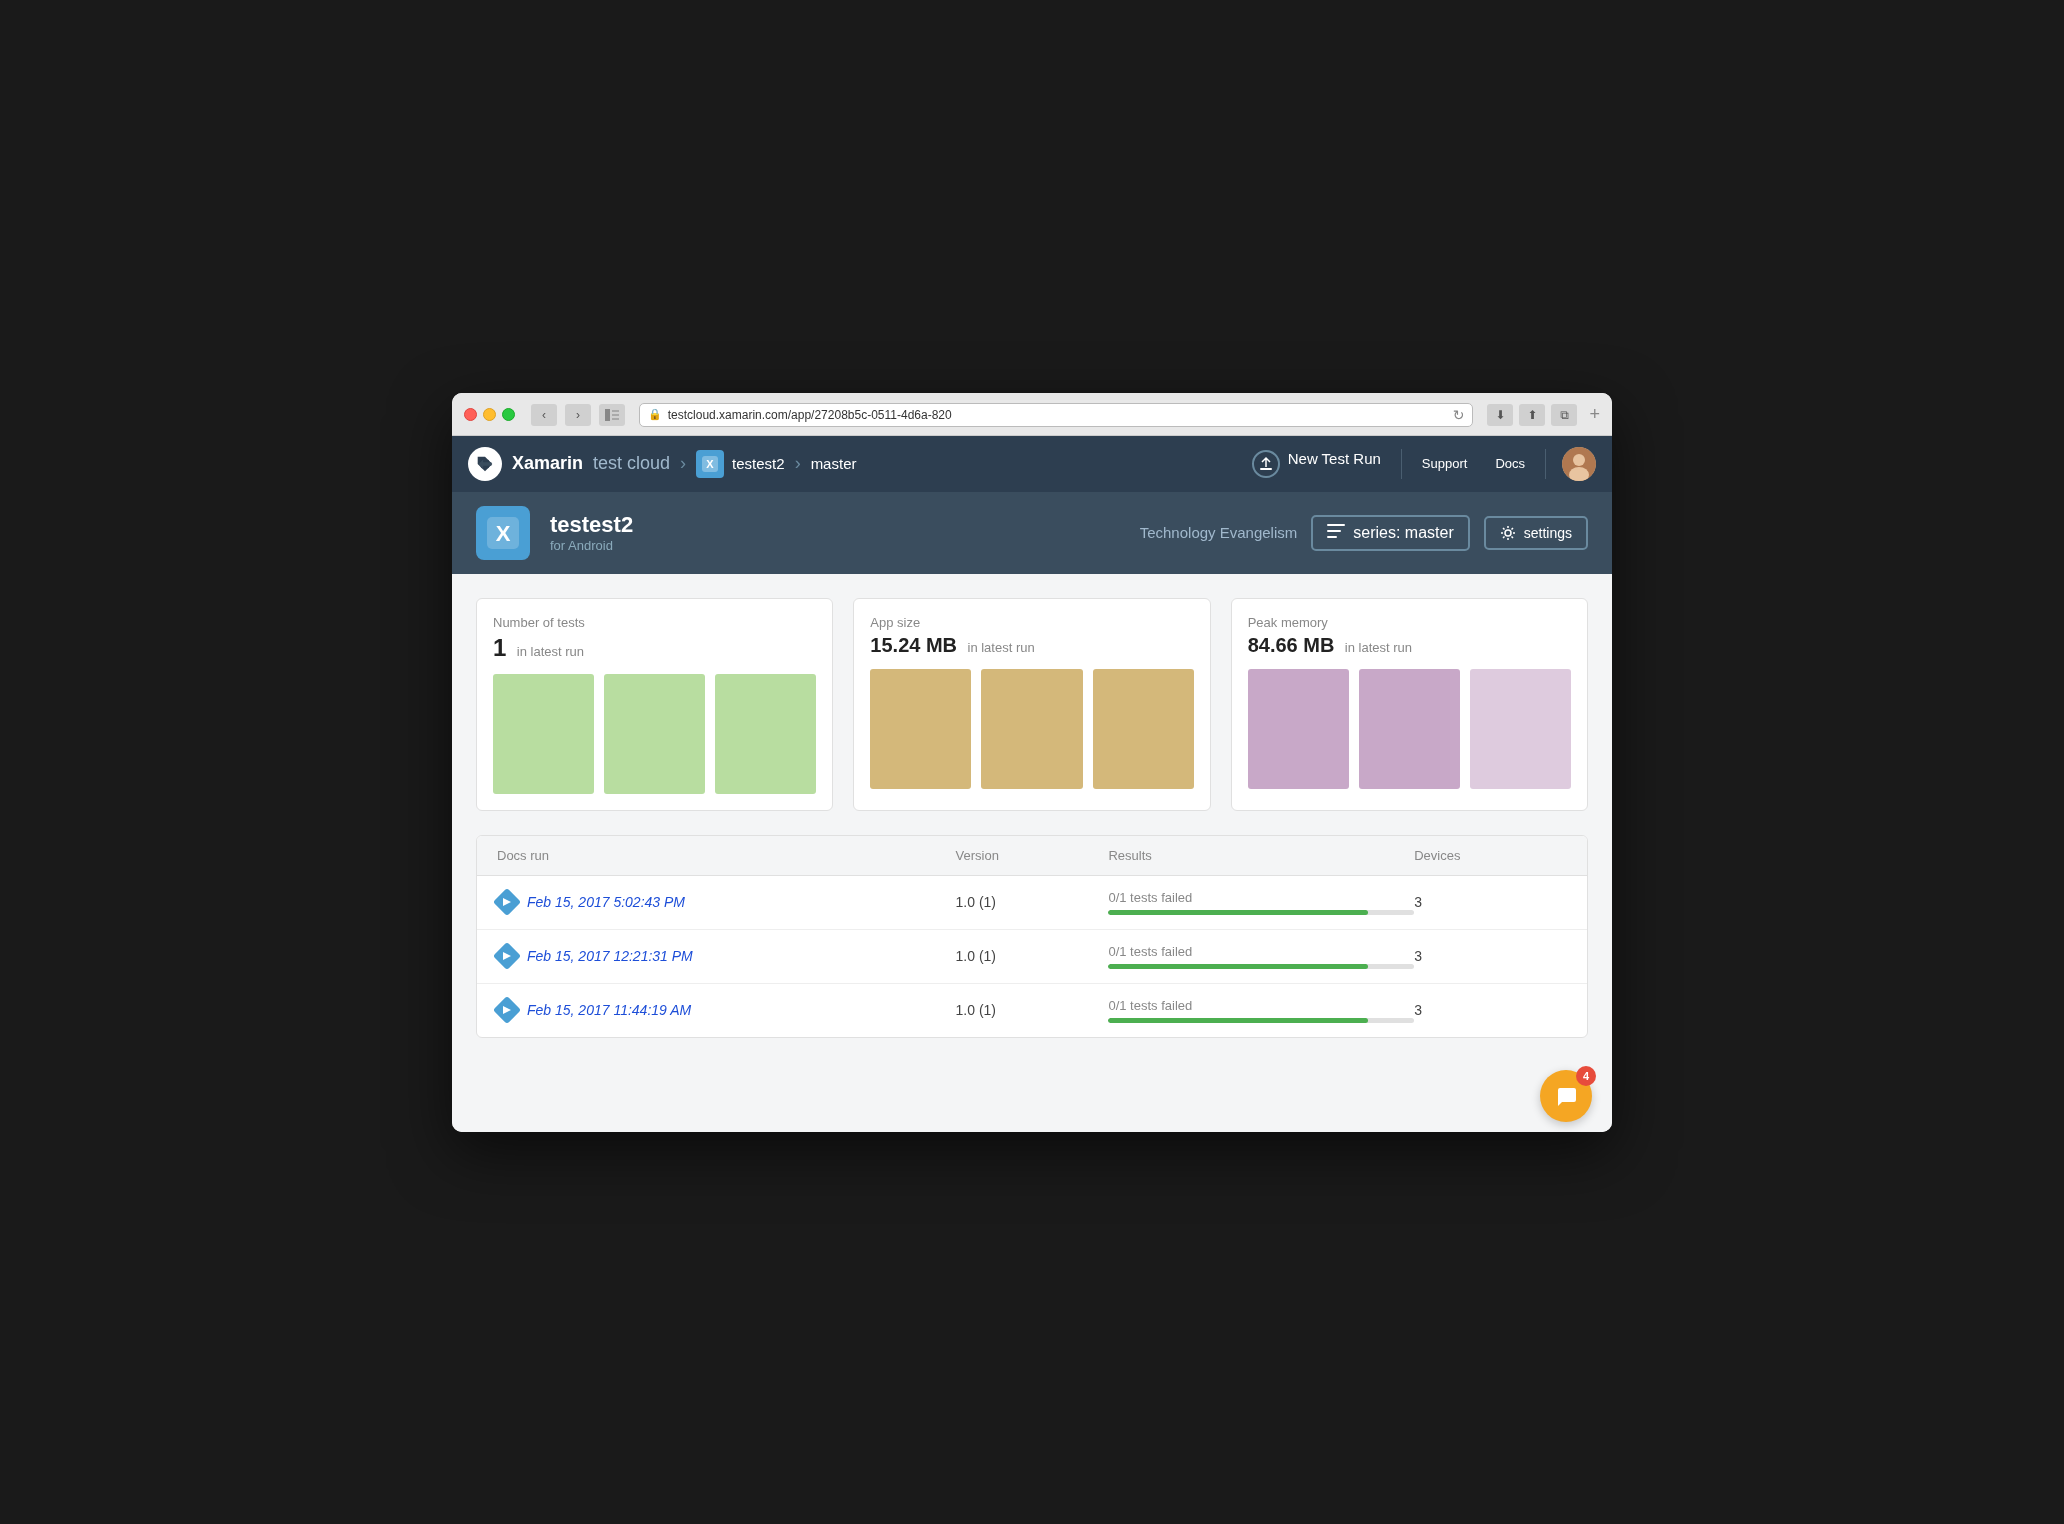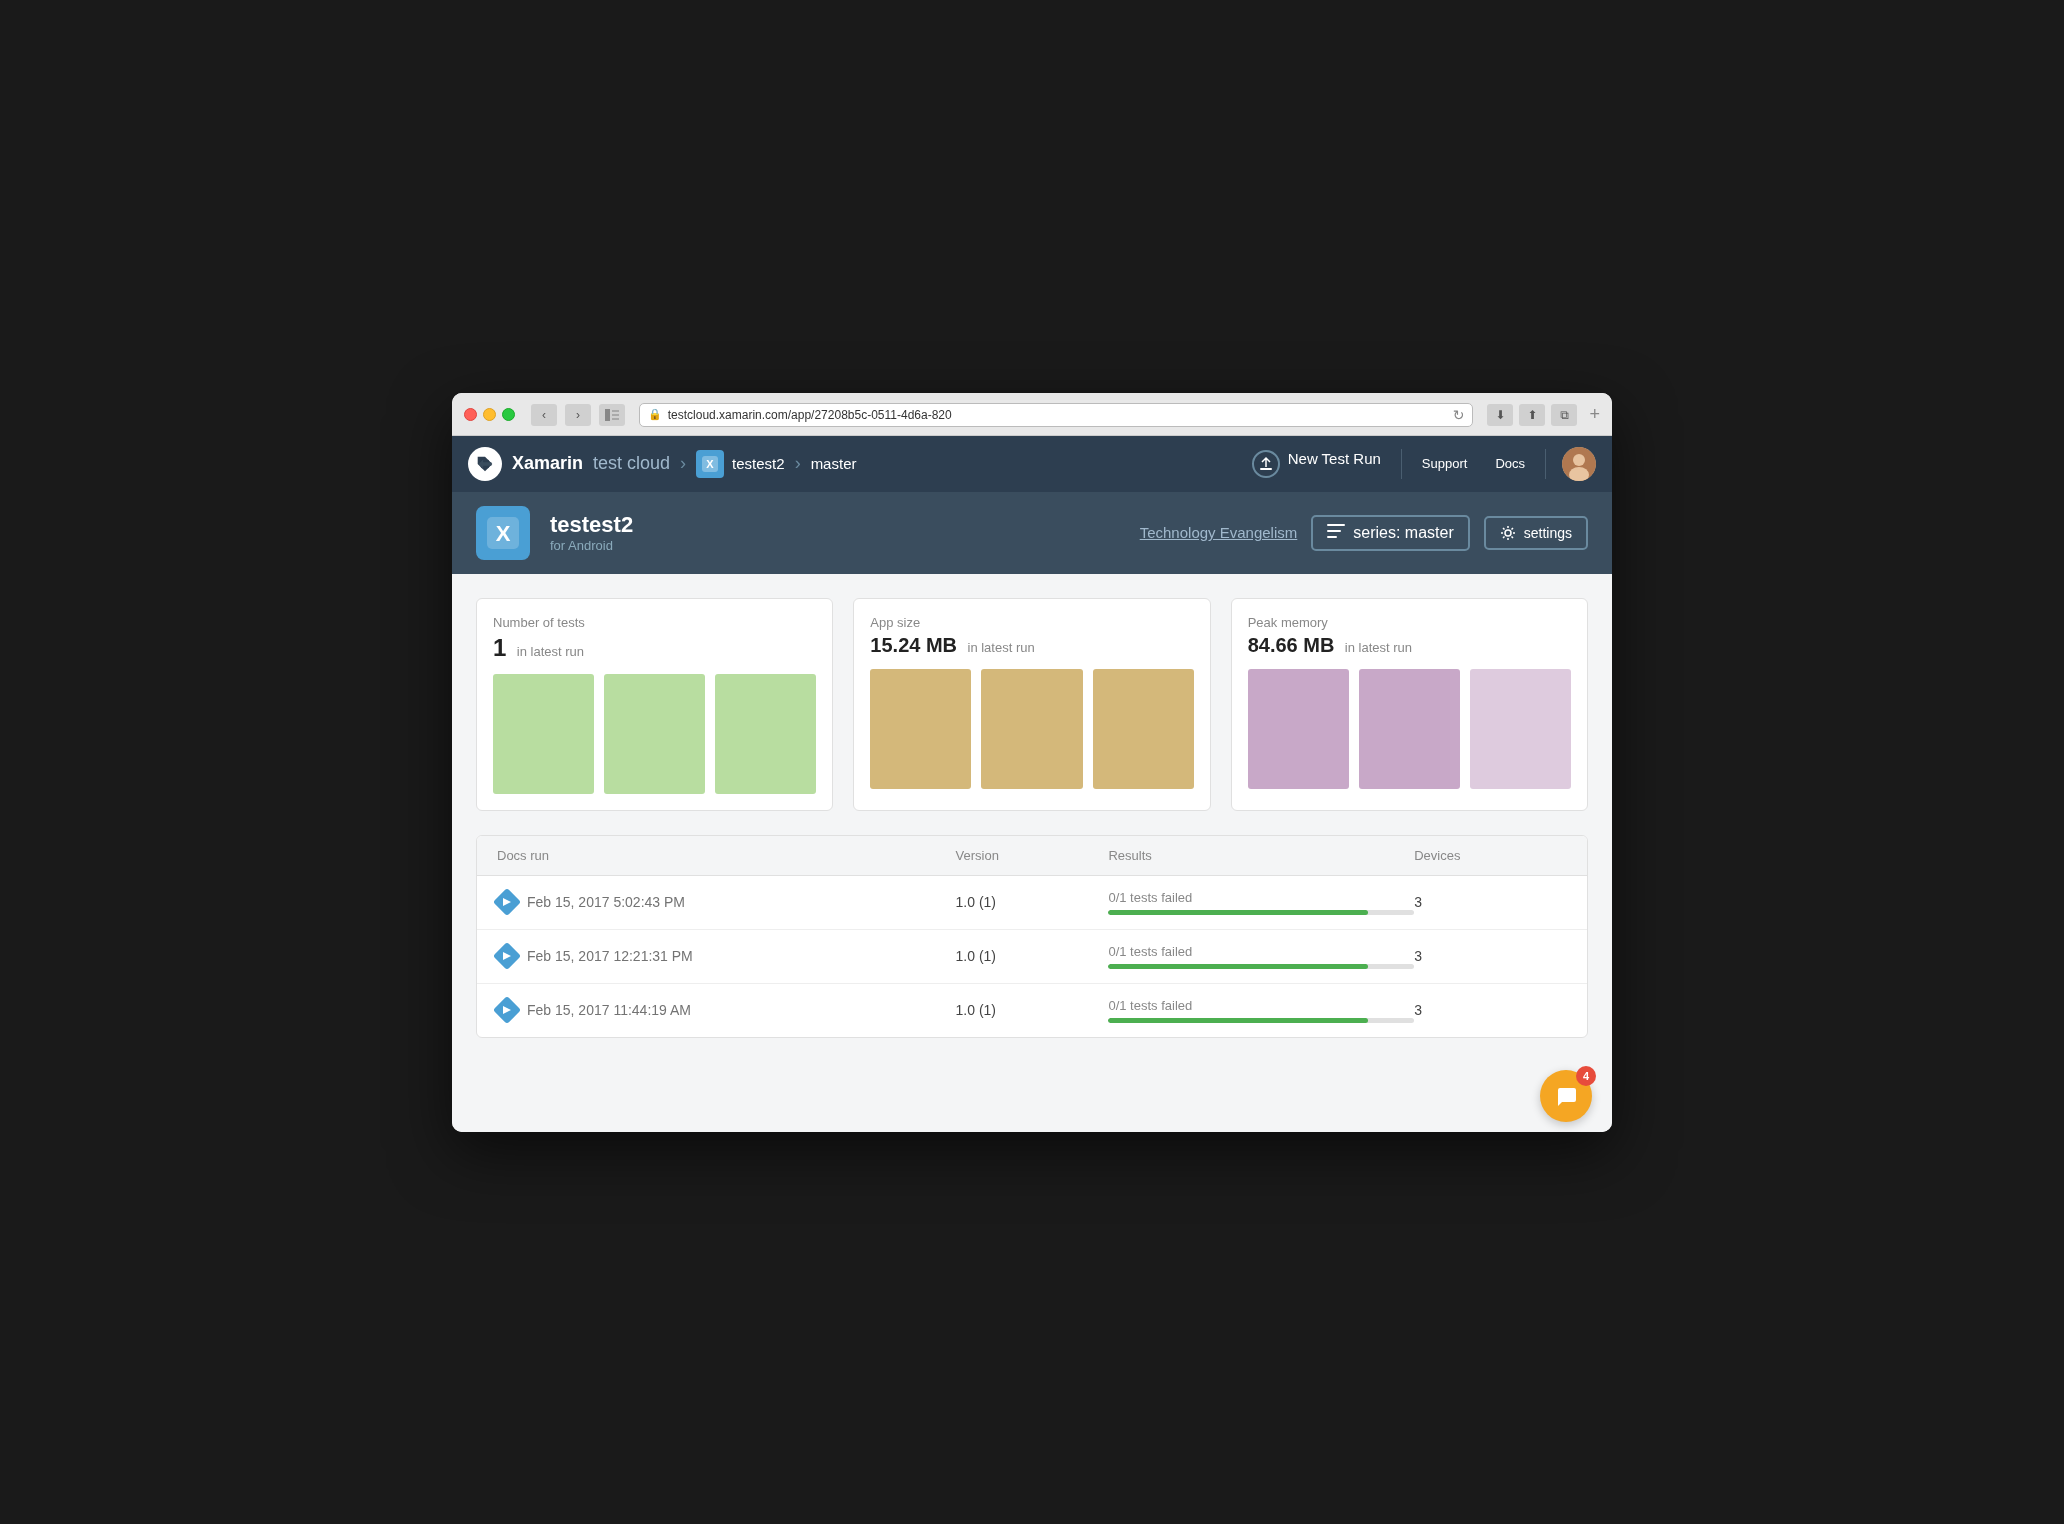--- a/index.html
+++ b/index.html
@@ -296,21 +296,20 @@
     .header-right {
       margin-left: auto;
       display: flex;
       align-items: center;
       gap: 14px;
     }
 
     .header-label {
       color: #a0b8cc;
       font-size: 15px;
-      text-decoration: underline;
     }
 
     .series-btn {
       background: transparent;
       border: 2px solid #6a8a9f;
       border-radius: 5px;
       color: white;
       padding: 7px 14px;
       cursor: pointer;
       display: flex;
@@ -421,24 +420,25 @@
     }
 
     .table-row:last-child {
       border-bottom: none;
     }
 
     .test-run-link {
       display: flex;
       align-items: center;
       gap: 10px;
-      color: #737373;
+      color: #1d4ed8;
       font-size: 14px;
       text-decoration: none;
       cursor: pointer;
+      font-style: italic;
     }
 
     .run-icon {
       width: 20px;
       height: 20px;
       background: #4a9fd4;
       transform: rotate(45deg);
       border-radius: 3px;
       flex-shrink: 0;
       display: flex;

